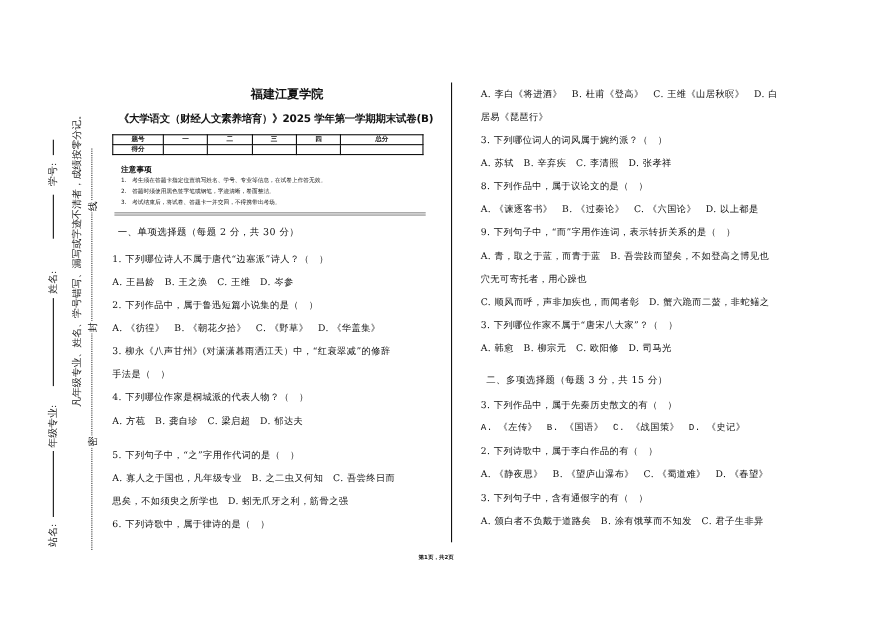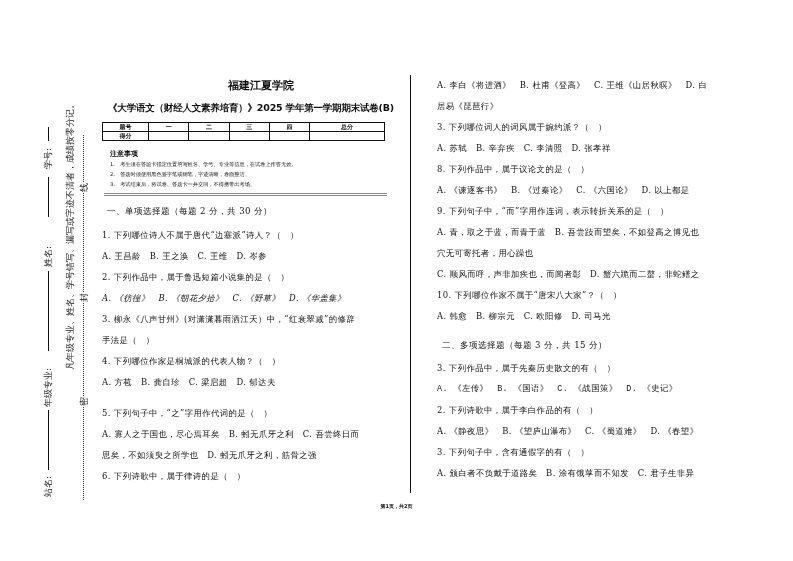--- a/index.html
+++ b/index.html
@@ -94,45 +94,45 @@
       <div class="notice-item">2.　答题时须使用黑色签字笔或钢笔，字迹清晰，卷面整洁。</div>
       <div class="notice-item">3.　考试结束后，将试卷、答题卡一并交回，不得携带出考场。</div>
       <div class="notice-rule"></div>
     </div>
 
     <div class="section" style="margin-top:10px;">一、单项选择题（每题 2 分，共 30 分）</div>
 
     <div class="q" style="margin-top:12px;">1. 下列哪位诗人不属于唐代“边塞派”诗人？（　）</div>
     <div class="q" style="margin-top:11px;">A. 王昌龄　B. 王之涣　C. 王维　D. 岑参</div>
     <div class="q" style="margin-top:11px;">2. 下列作品中，属于鲁迅短篇小说集的是（　）</div>
-    <div class="q" style="margin-top:11px;font-style:italic;">A. 《彷徨》　B. 《朝花夕拾》　C. 《野草》　D. 《华盖集》</div>
+    <div class="q" style="margin-top:11px;">A. 《彷徨》　B. 《朝花夕拾》　C. 《野草》　D. 《华盖集》</div>
     <div class="q" style="margin-top:11px;">3. 柳永《八声甘州》(对潇潇暮雨洒江天）中，“红衰翠减”的修辞</div>
     <div class="q" style="margin-top:11px;">手法是（　）</div>
     <div class="q" style="margin-top:11px;">4. 下列哪位作家是桐城派的代表人物？（　）</div>
     <div class="q" style="margin-top:11px;">A. 方苞　B. 龚自珍　C. 梁启超　D. 郁达夫</div>
     <div class="q" style="margin-top:21px;">5. 下列句子中，“之”字用作代词的是（　）</div>
-    <div class="q" style="margin-top:11px;">A. 寡人之于国也，尽心焉耳矣　B. 蚓无爪牙之利　C. 吾尝终日而</div>
+    <div class="q" style="margin-top:11px;">A. 寡人之于国也，凡年级专业　B. 之二虫又何知　C. 吾尝终日而</div>
     <div class="q" style="margin-top:11px;">思矣，不如须臾之所学也　D. 蚓无爪牙之利，筋骨之强</div>
     <div class="q" style="margin-top:11px;">6. 下列诗歌中，属于律诗的是（　）</div>
   </div>
 
   <div class="divider"></div>
 
   <div class="col-right">
     <div class="q">A. 李白《将进酒》　B. 杜甫《登高》　C. 王维《山居秋暝》　D. 白</div>
     <div class="q" style="margin-top:11px;">居易《琵琶行》</div>
     <div class="q" style="margin-top:11px;">3. 下列哪位词人的词风属于婉约派？（　）</div>
     <div class="q" style="margin-top:11px;">A. 苏轼　B. 辛弃疾　C. 李清照　D. 张孝祥</div>
     <div class="q" style="margin-top:11px;">8. 下列作品中，属于议论文的是（　）</div>
     <div class="q" style="margin-top:11px;">A. 《谏逐客书》　B. 《过秦论》　C. 《六国论》　D. 以上都是</div>
     <div class="q" style="margin-top:11px;">9. 下列句子中，“而”字用作连词，表示转折关系的是（　）</div>
     <div class="q" style="margin-top:11px;">A. 青，取之于蓝，而青于蓝　B. 吾尝跂而望矣，不如登高之博见也</div>
     <div class="q" style="margin-top:11px;">穴无可寄托者，用心躁也</div>
     <div class="q" style="margin-top:11px;">C. 顺风而呼，声非加疾也，而闻者彰　D. 蟹六跪而二螯，非蛇鳝之</div>
-    <div class="q" style="margin-top:11px;">10. 下列哪位作家不属于“唐宋八大家”？（　）</div>
+    <div class="q" style="margin-top:11px;">3. 下列哪位作家不属于“唐宋八大家”？（　）</div>
     <div class="q" style="margin-top:11px;">A. 韩愈　B. 柳宗元　C. 欧阳修　D. 司马光</div>
 
     <div class="section" style="margin-top:19px;">二、多项选择题（每题 3 分，共 15 分）</div>
 
     <div class="q" style="margin-top:11px;">3. 下列作品中，属于先秦历史散文的有（　）</div>
     <div class="q" style="margin-top:11px;font-family:Liberation Mono, monospace;">A. 《左传》　B. 《国语》　C. 《战国策》　D. 《史记》</div>
     <div class="q" style="margin-top:11px;">2. 下列诗歌中，属于李白作品的有（　）</div>
     <div class="q" style="margin-top:11px;">A. 《静夜思》　B. 《望庐山瀑布》　C. 《蜀道难》　D. 《春望》</div>
     <div class="q" style="margin-top:11px;">3. 下列句子中，含有通假字的有（　）</div>
     <div class="q" style="margin-top:11px;">A. 颁白者不负戴于道路矣　B. 涂有饿莩而不知发　C. 君子生非异</div>

